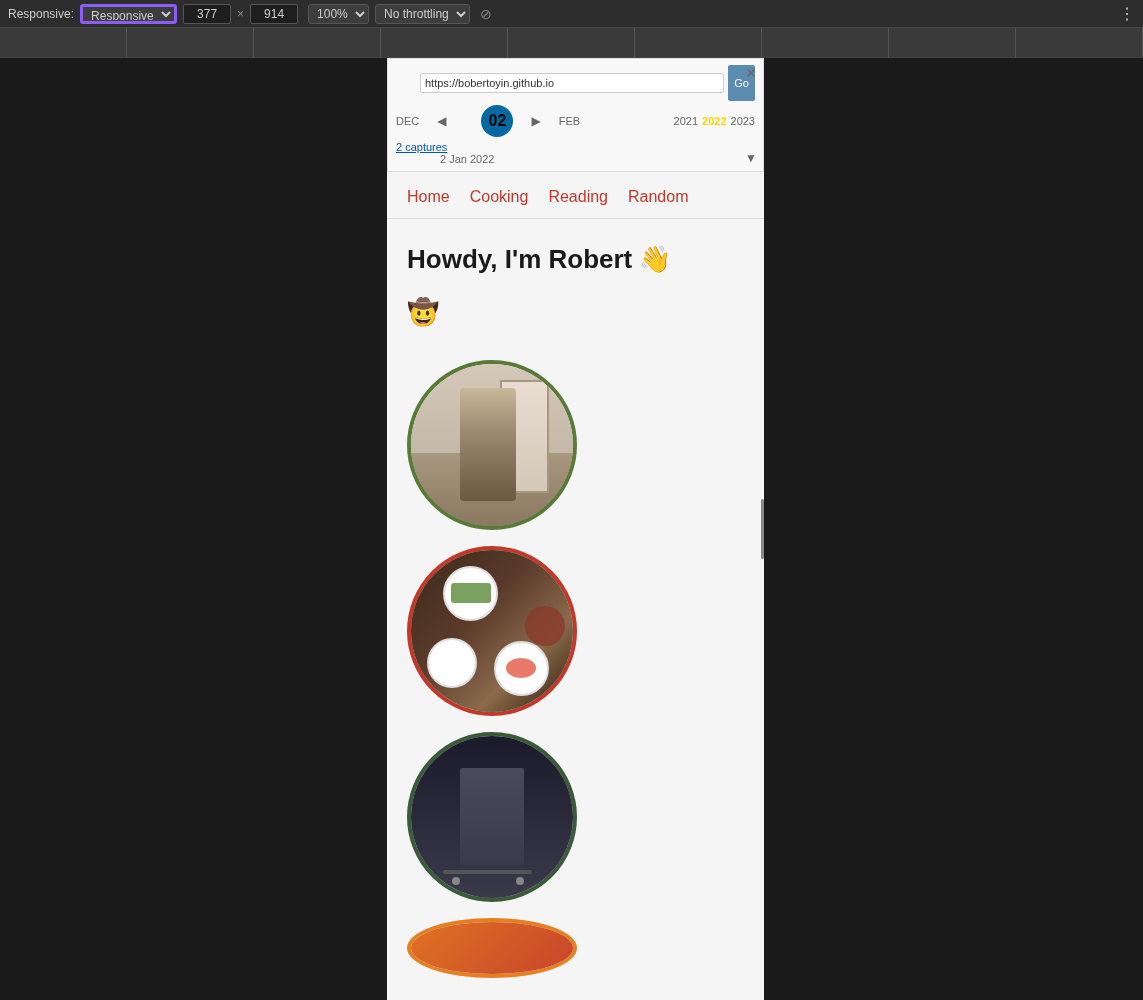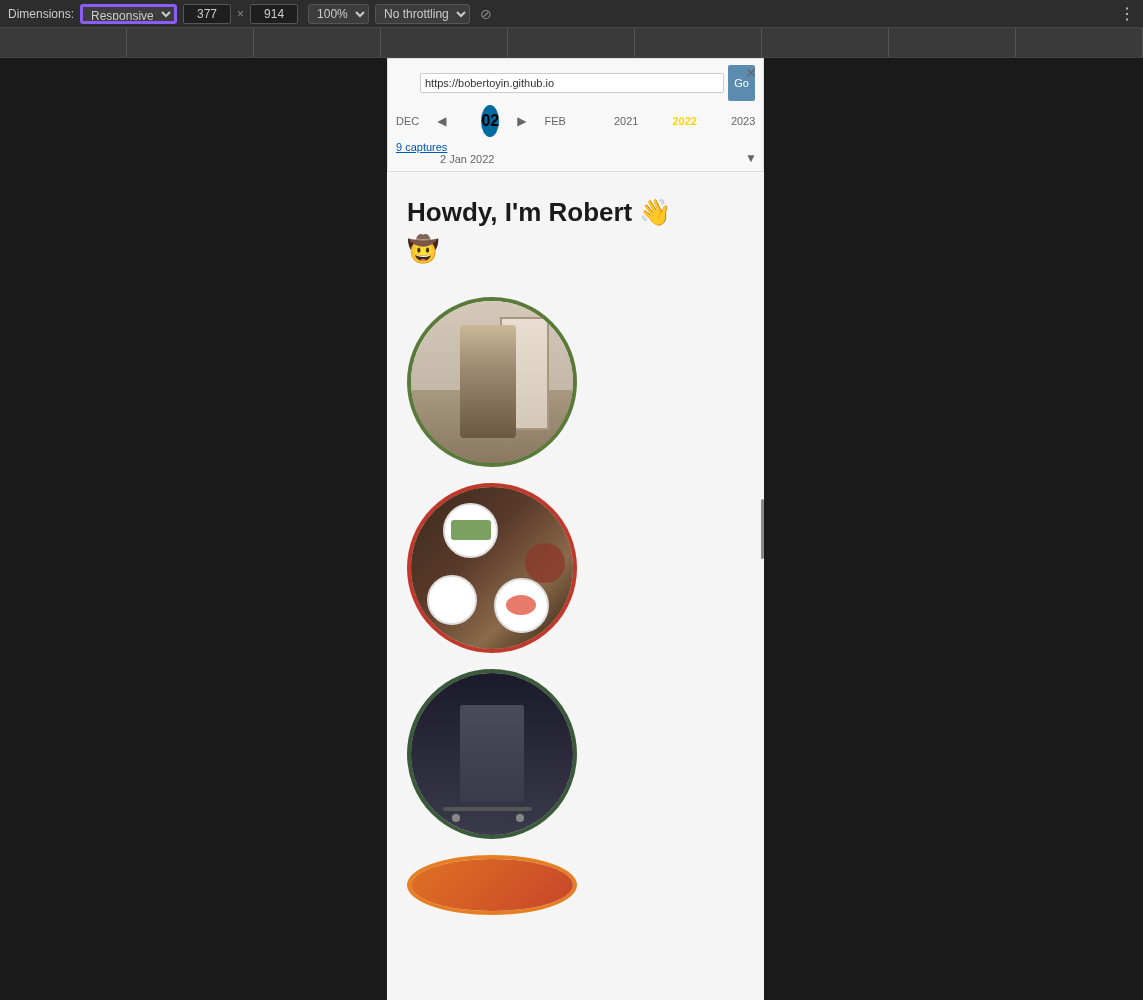--- a/index.html
+++ b/index.html
@@ -187,21 +187,20 @@
       margin-left: 17px;
     }
     .year-labels {
       display: flex;
       gap: 4px;
       margin-left: auto;
     }
     .year-label {
       color: #666;
       font-size: 11px;
-      margin-left: 30px;
     }
     .year-label.active {
       color: #FFD700;
       font-weight: bold;
     }
     .wayback-captures {
       font-size: 11px;
     }
     .wayback-captures a {
       color: #0056b3;
@@ -253,21 +252,21 @@
 
     
     .site-hero {
       padding: 24px 20px 16px 20px;
     }
     .site-title {
       font-size: 26px;
       font-weight: bold;
       color: #1a1a1a;
       line-height: 1.3;
-      margin-bottom: 4px;
+      margin-bottom: 20px;
     }
 
     
     .circle-images {
       padding: 8px 20px;
       display: flex;
       flex-direction: column;
       gap: 0;
     }
     .circle-image {
@@ -377,21 +376,21 @@
       width: 3px;
       height: 60px;
       background: #888;
       border-radius: 2px;
     }
   </style>
 </head>
 <body>
 
 <div class="top-toolbar">
-  <span class="toolbar-label">Dimensions:</span>
+  <span class="toolbar-label">Responsive:</span>
   <select class="toolbar-select">
     <option>Responsive</option>
   </select>
   <input class="toolbar-input" type="text" value="377" style="">
   <span class="toolbar-x">×</span>
   <input class="toolbar-input" type="text" value="914" style="">
   <select class="toolbar-zoom">
     <option>100%</option>
   </select>
   <select class="toolbar-throttle">
@@ -434,28 +433,34 @@
         <span class="nav-arrow">▶</span>
         <span class="month-label">FEB</span>
         <div class="year-labels">
           <span class="year-label">2021</span>
           <span class="year-label active">2022</span>
           <span class="year-label">2023</span>
         </div>
         <span class="wayback-dropdown">▼</span>
       </div>
       <div class="wayback-captures">
-        <a>9 captures</a>
+        <a>2 captures</a>
         <br>
         <span>2 Jan 2022</span>
       </div>
     </div>
 
     <div class="site-content">
 
+      <nav class="site-nav">
+        <a class="nav-link">Home</a>
+        <a class="nav-link">Cooking</a>
+        <a class="nav-link">Reading</a>
+        <a class="nav-link">Random</a>
+      </nav>
 
       <div class="site-hero">
         <div class="site-title">
           <span>Howdy, I'm Robert 👋</span>
         </div>
         <div style="font-size: 26px;">🤠</div>
       </div>
 
       <div class="circle-images">
 

